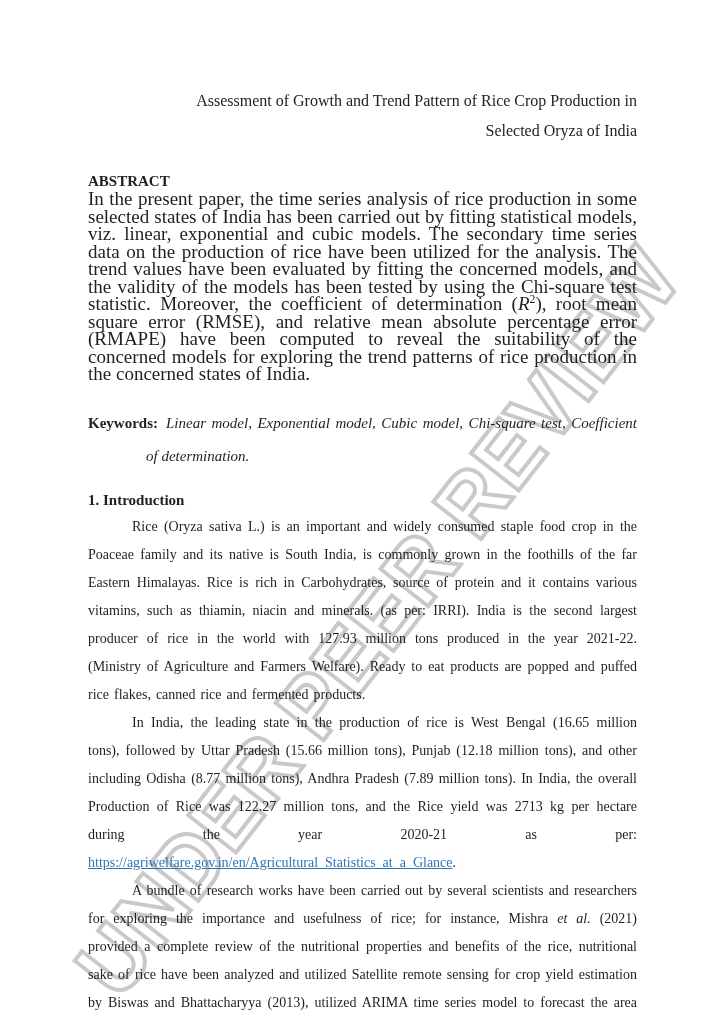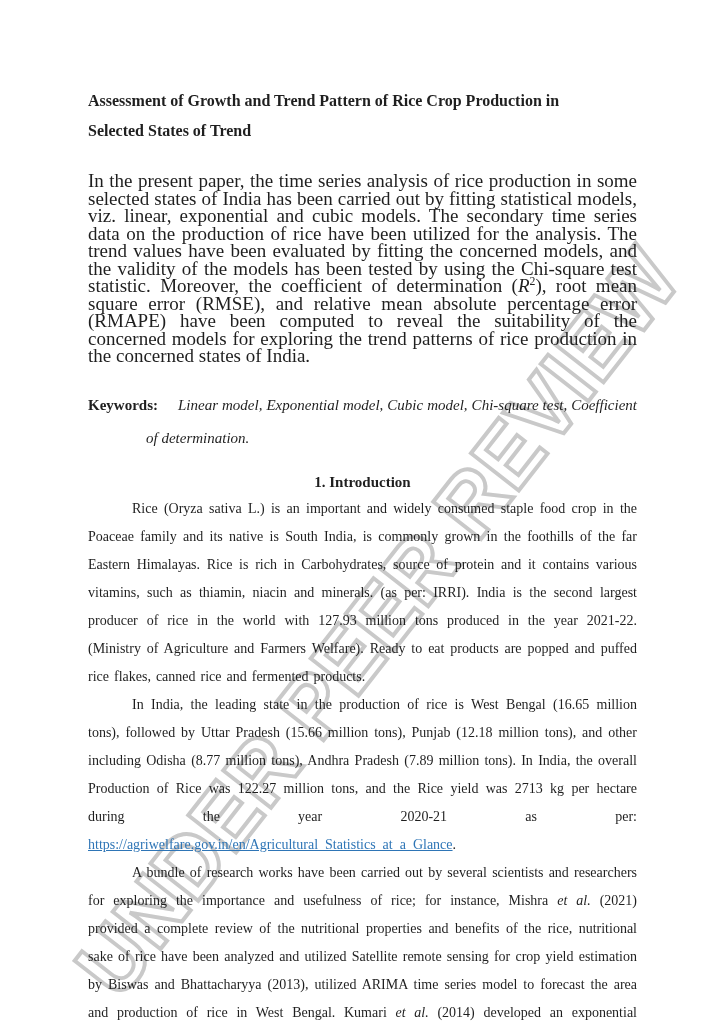--- a/index.html
+++ b/index.html
@@ -33,23 +33,23 @@
     pointer-events: none;
   }
   .content {
     position: relative;
     z-index: 1;
     padding: 86px 87px 0 88px;
   }
   .title {
     margin: 0 0 26px 0;
     font-size: 16px;
-    font-weight: bold;
+    font-weight: normal;
     line-height: 30px;
-    text-align: left;
+    text-align: right;
   }
   .abstract-heading {
     font-size: 15px;
     font-weight: bold;
     line-height: 18px;
   }
   .abstract-body {
     margin: 0;
     font-size: 19px;
     line-height: 17.5px;
@@ -62,31 +62,30 @@
   .keywords {
     margin: 24px 0 0 0;
     padding-left: 58px;
     text-indent: -58px;
     font-size: 15px;
     line-height: 33px;
     text-align: justify;
   }
   .kw-label {
     font-weight: bold;
-    margin-right: 20px;
+    margin-right: 8px;
   }
   .kw-body {
     font-style: italic;
   }
   .section-heading {
     margin-top: 14px;
     font-size: 15px;
     font-weight: bold;
     line-height: 26px;
-    text-align: center;
   }
   .body-para {
     margin: 0;
     font-size: 14px;
     line-height: 28px;
     text-align: justify;
     text-indent: 44px;
     word-spacing: 1.5px;
   }
   .body-para.continued {
@@ -103,23 +102,24 @@
 <body>
 
 <div class="page" style="color: rgb(31, 31, 31);">
 
   <div class="watermark" style="-webkit-text-stroke: 4px rgb(201, 201, 201);">UNDER PEER REVIEW</div>
 
   <div class="content">
 
     <h1 class="title">
       <span>Assessment of Growth and Trend Pattern of Rice Crop Production in</span><br>
-      <span>Selected States of Trend</span>
+      <span>Selected Oryza of India</span>
     </h1>
 
+    <div class="abstract-heading">ABSTRACT</div>
 
     <p class="abstract-body"><span>In the present paper, the time series analysis of rice production in some selected states of India has been carried out by fitting statistical models, viz. linear, exponential and cubic models. The secondary time series data on the production of rice have been utilized for the analysis. The trend values have been evaluated by fitting the concerned models, and the validity of the models has been tested by using the Chi-square test statistic. Moreover, the coefficient of determination (</span><em>R</em><sup>2</sup><span>), root mean square error (RMSE), and relative mean absolute percentage error (RMAPE) have been computed to reveal the suitability of the concerned models for exploring the trend patterns of rice production in the concerned states of India.</span></p>
 
     <p class="keywords">
       <span class="kw-label">Keywords:</span><span class="kw-body">Linear model, Exponential model, Cubic model, Chi-square test, Coefficient of determination.</span>
     </p>
 
     <div class="section-heading">1. Introduction</div>
 
     <p class="body-para"><span>Rice (Oryza sativa L.) is an important and widely consumed staple food crop in the Poaceae family and its native is South India, is commonly grown in the foothills of the far Eastern Himalayas. Rice is rich in Carbohydrates, source of protein and it contains various vitamins, such as thiamin, niacin and minerals. (as per: IRRI). India is the second largest producer of rice in the world with 127.93 million tons produced in the year 2021-22. (Ministry of Agriculture and Farmers Welfare). Ready to eat products are popped and puffed rice flakes, canned rice and fermented products.</span></p>

